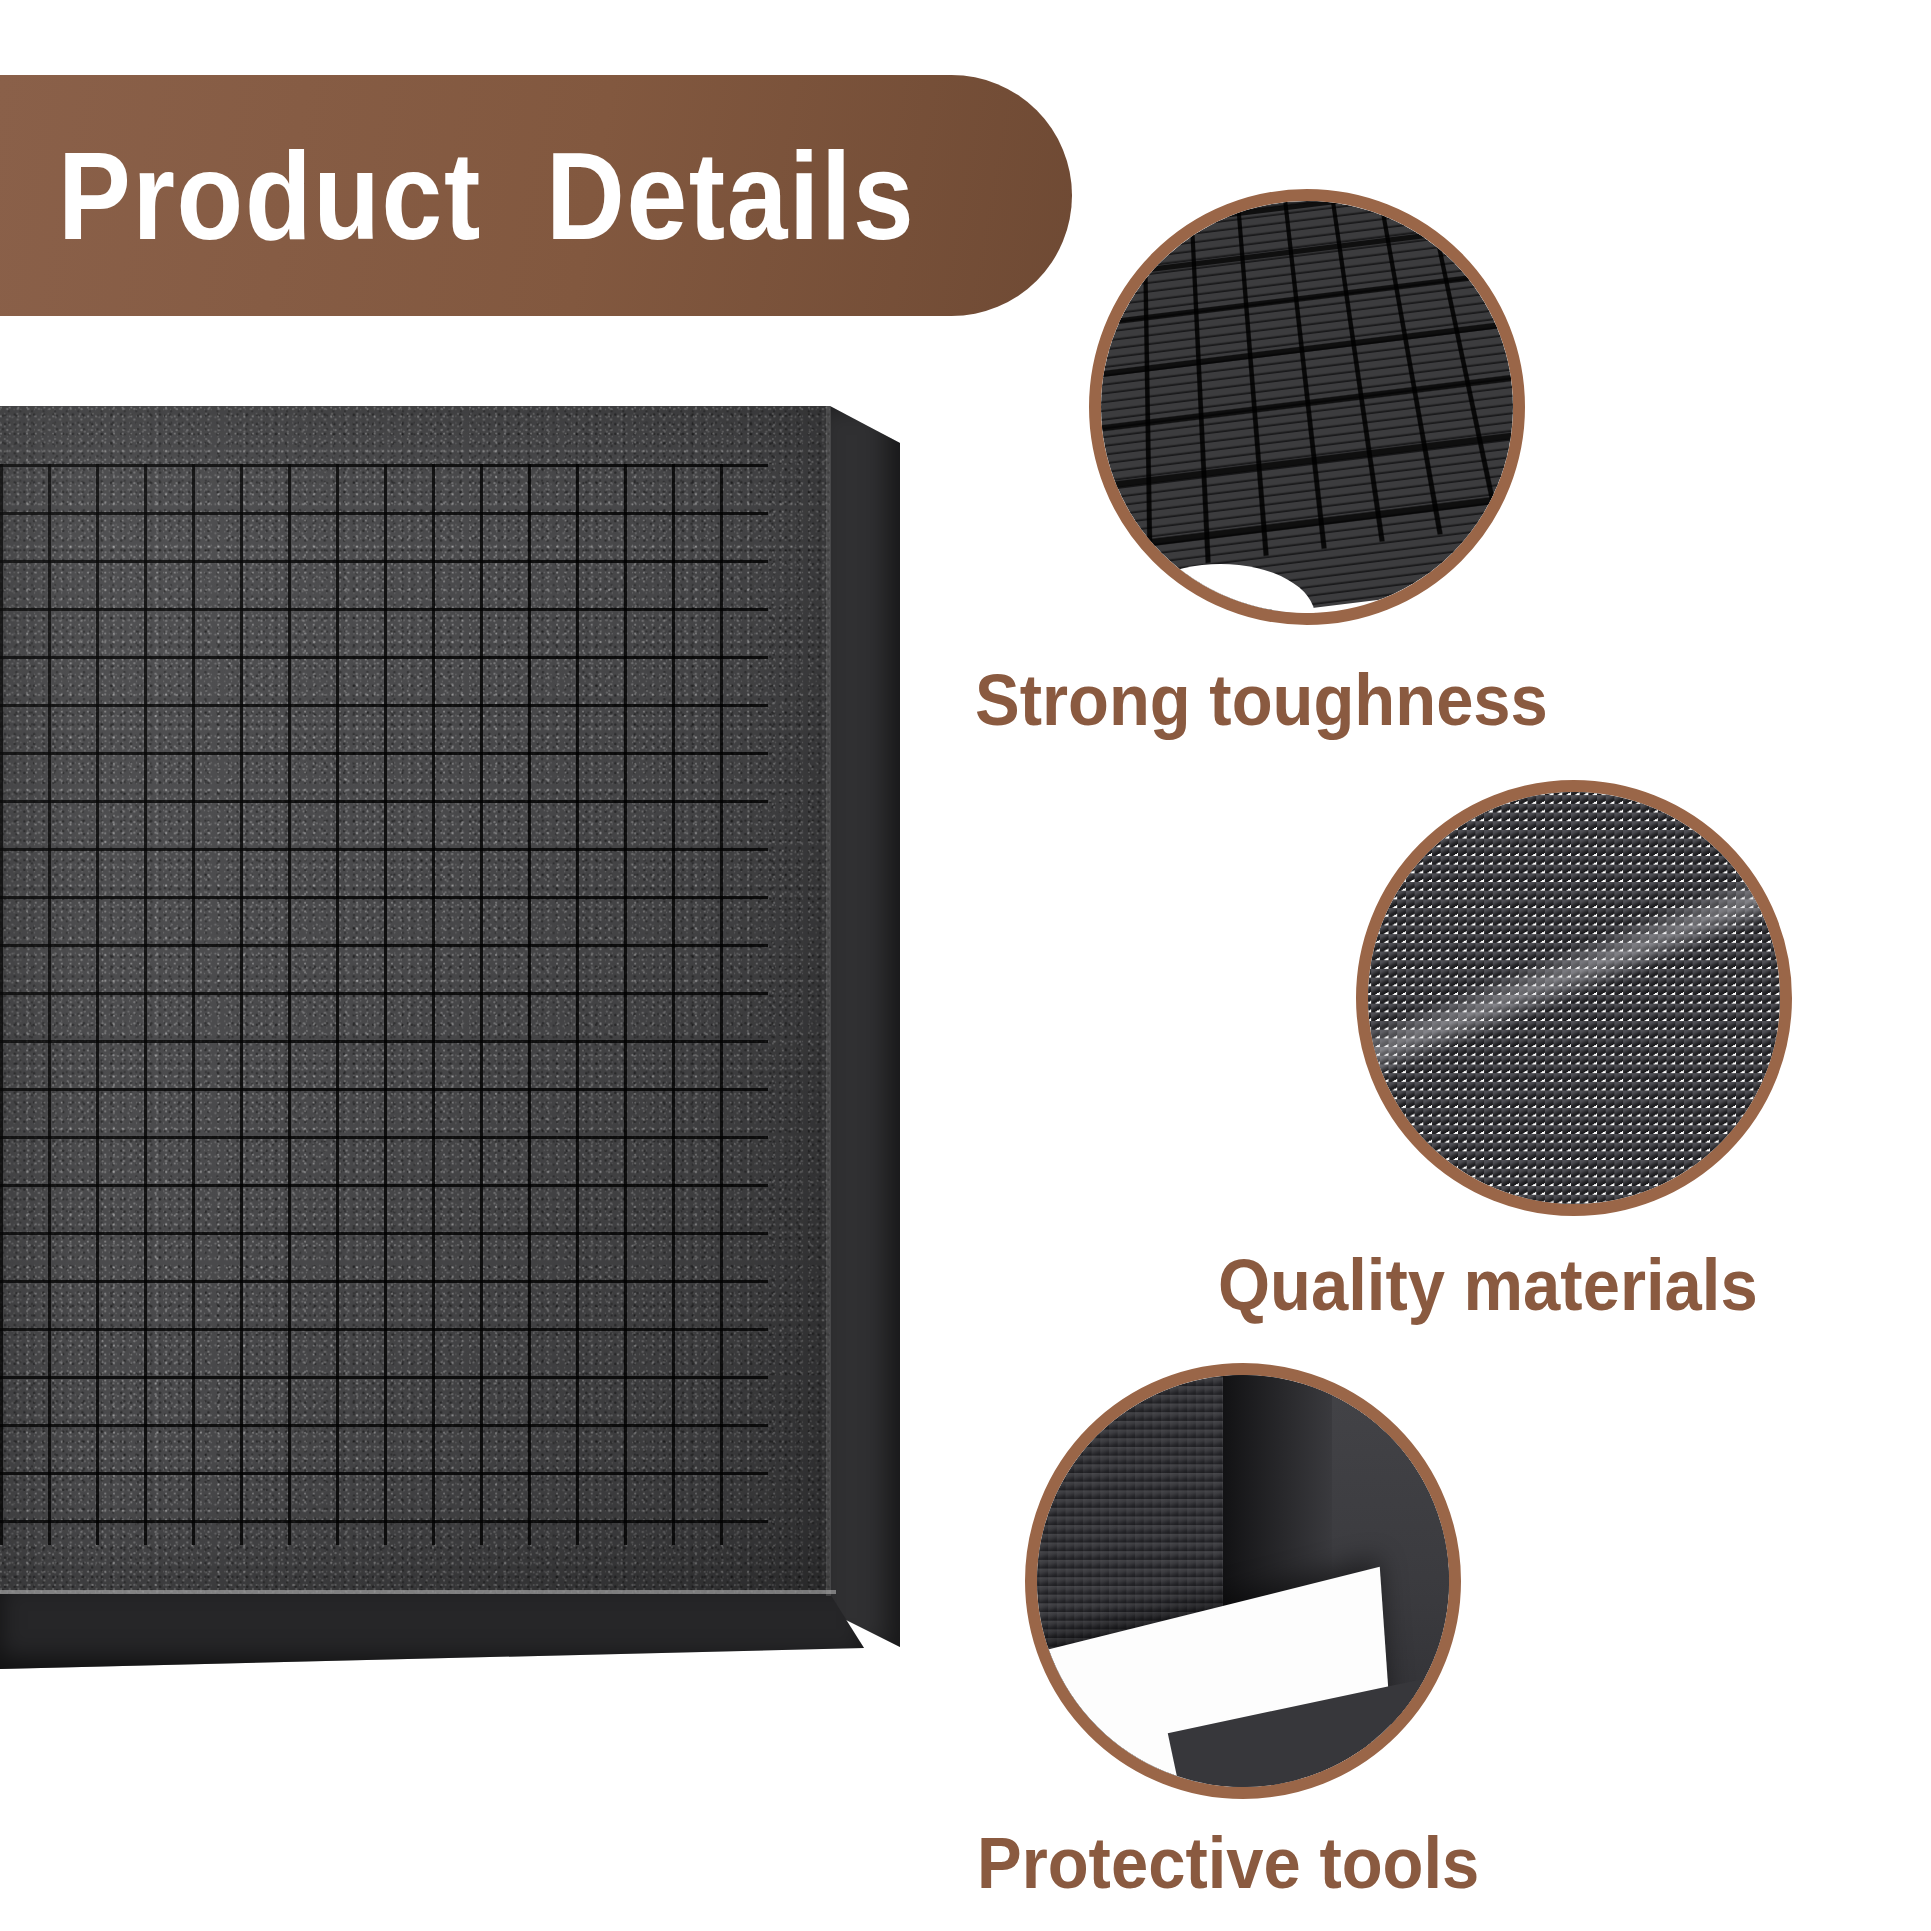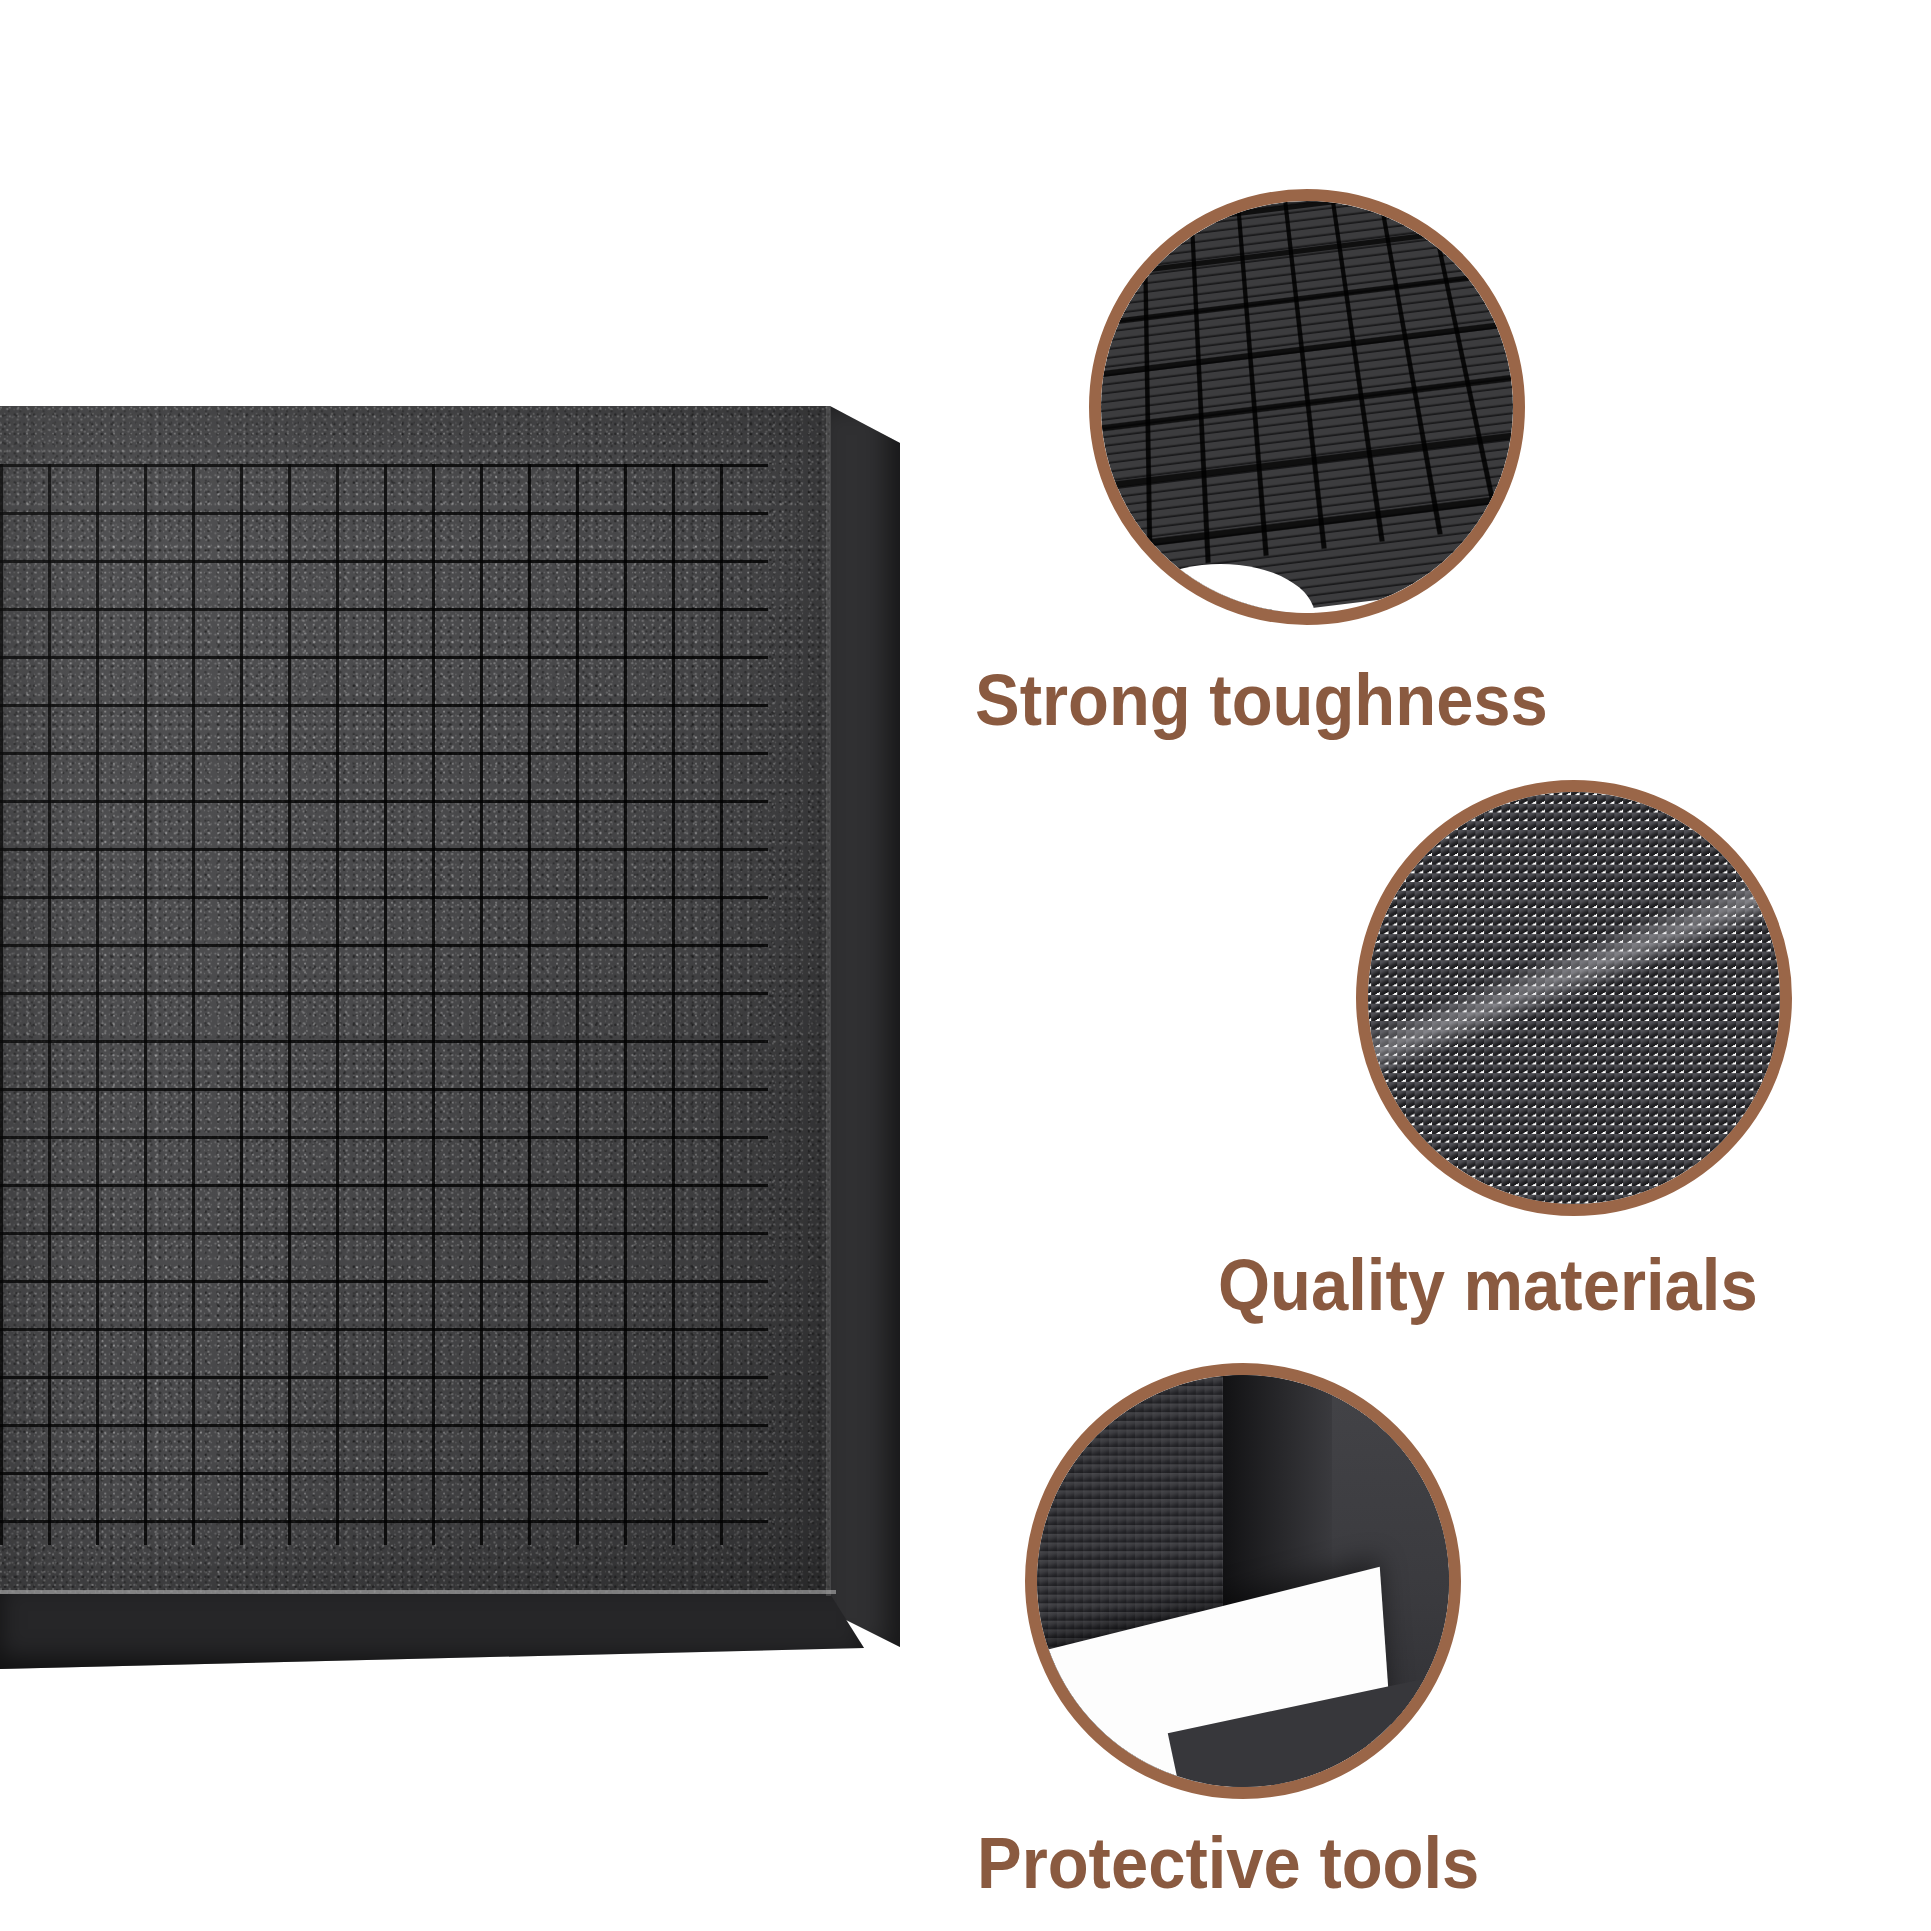--- a/index.html
+++ b/index.html
@@ -240,20 +240,23 @@
     left: 64%; top: -6%;
     width: 56%; height: 100%;
     background: linear-gradient(to bottom, #46464a 0%, #3a3a3e 60%, #2d2d31 100%);
   }
 </style>
 </head>
 <body>
 
 <div id="page">
 
+  <div class="banner">
+    <div class="banner-title">Product  Details</div>
+  </div>
 
   <div class="pad-wrap">
     <div class="pad-right-face"></div>
     <div class="pad-bottom-face"></div>
     <div class="pad-top grain">
       <div class="pad-grid"></div>
       <div class="pad-edge-shade"></div>
     </div>
     <div class="pad-bevel-line-right"></div>
     <div class="pad-bevel-line"></div>

